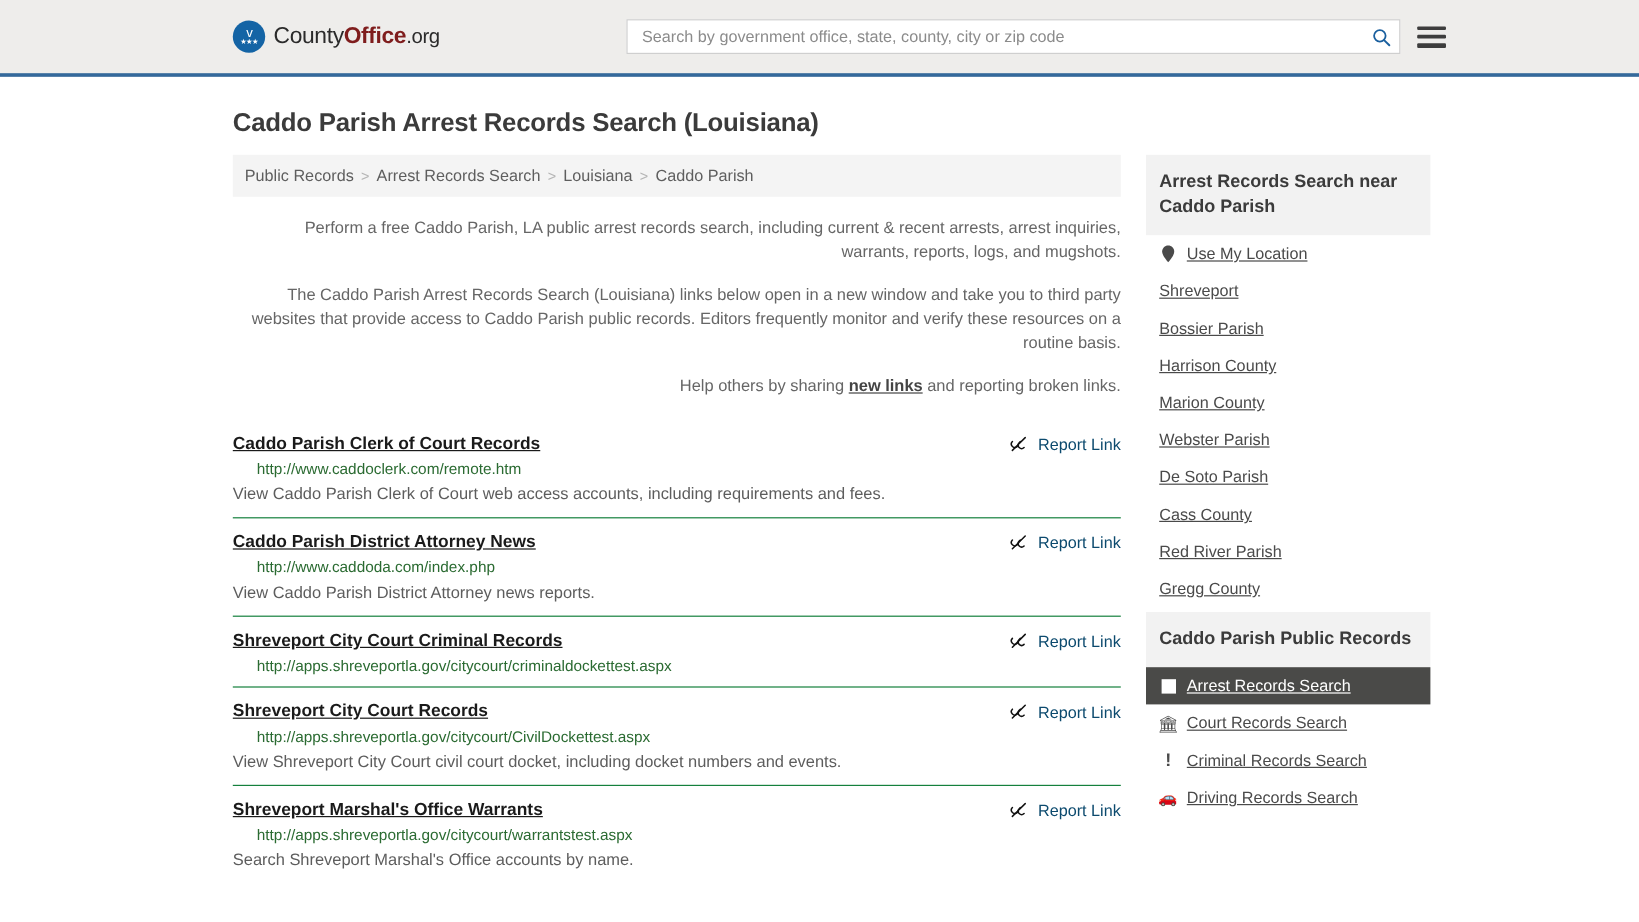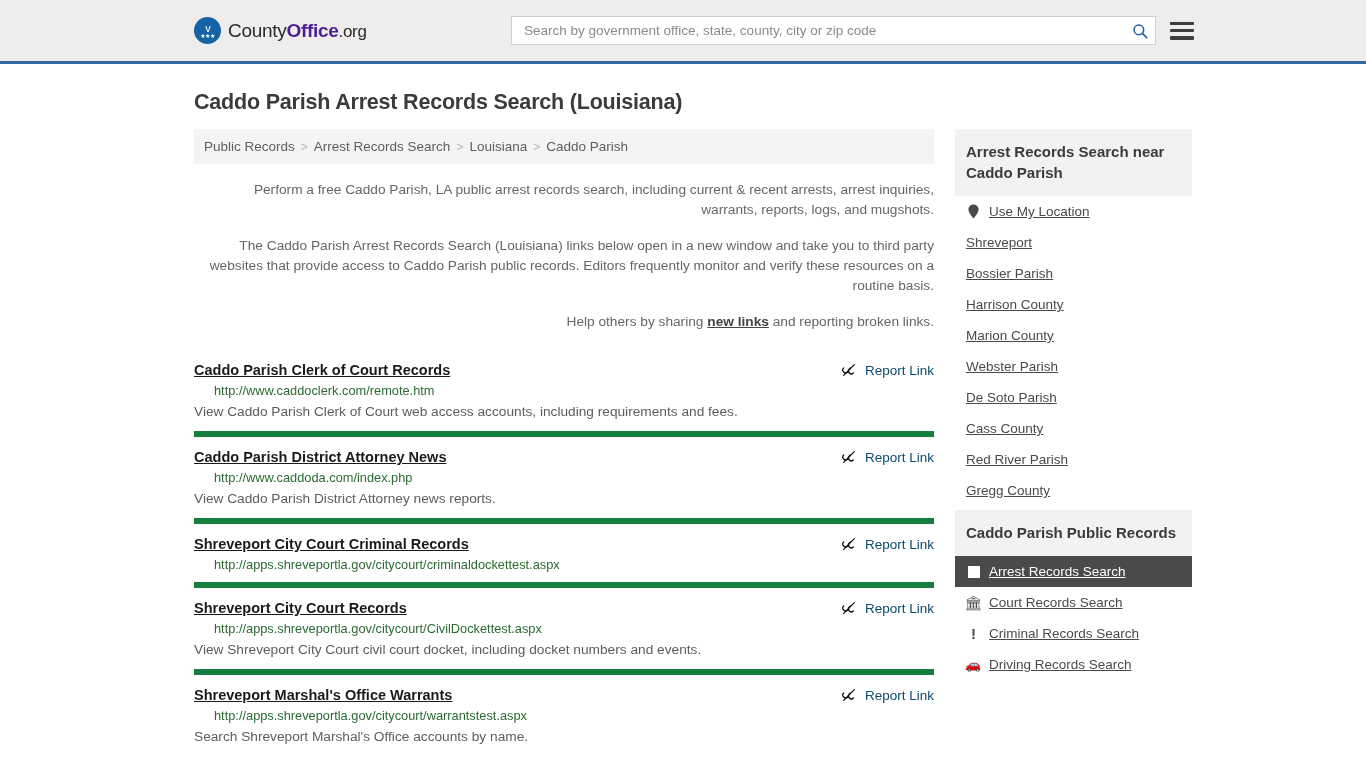--- a/index.html
+++ b/index.html
@@ -38,26 +38,26 @@
     line-height: 1;
   }
   .logo-badge .eagle { font-size: 11px; margin-bottom: -1px; letter-spacing: -1px; }
   .logo-badge .stars { font-size: 6px; letter-spacing: -0.5px; }
   .logo-text {
     font-size: 19px;
     color: #2b2b2b;
     letter-spacing: -0.3px;
     white-space: nowrap;
   }
-  .logo-text .bold-blue { color: #4c1d95; font-weight: bold; }
+  .logo-text .bold-blue { color: #7f1d1d; font-weight: bold; }
   .logo-text .dotorg { color: #2b2b2b; font-size: 17px; }
 
   .search-zone {
     position: absolute;
-    left: 511px;
+    left: 522px;
     display: flex;
     align-items: center;
     gap: 14px;
   }
   .search-box {
     width: 645px;
     height: 29px;
     background: #ffffff;
     border: 1px solid #cfcfcf;
     display: flex;
@@ -131,21 +131,21 @@
   }
   .intro a {
     color: #444444;
     text-decoration: underline;
     font-weight: bold;
   }
 
   
   .results { margin-top: 18px; }
   .result {
-    border-top: 6px solid #15803d;
+    border-top: 1px solid #15803d;
     padding: 12px 0 10px 0;
   }
   .result:first-child { border-top: none; }
   .result-head {
     display: flex;
     align-items: flex-start;
     justify-content: space-between;
   }
   .result-title {
     font-size: 14.5px;

